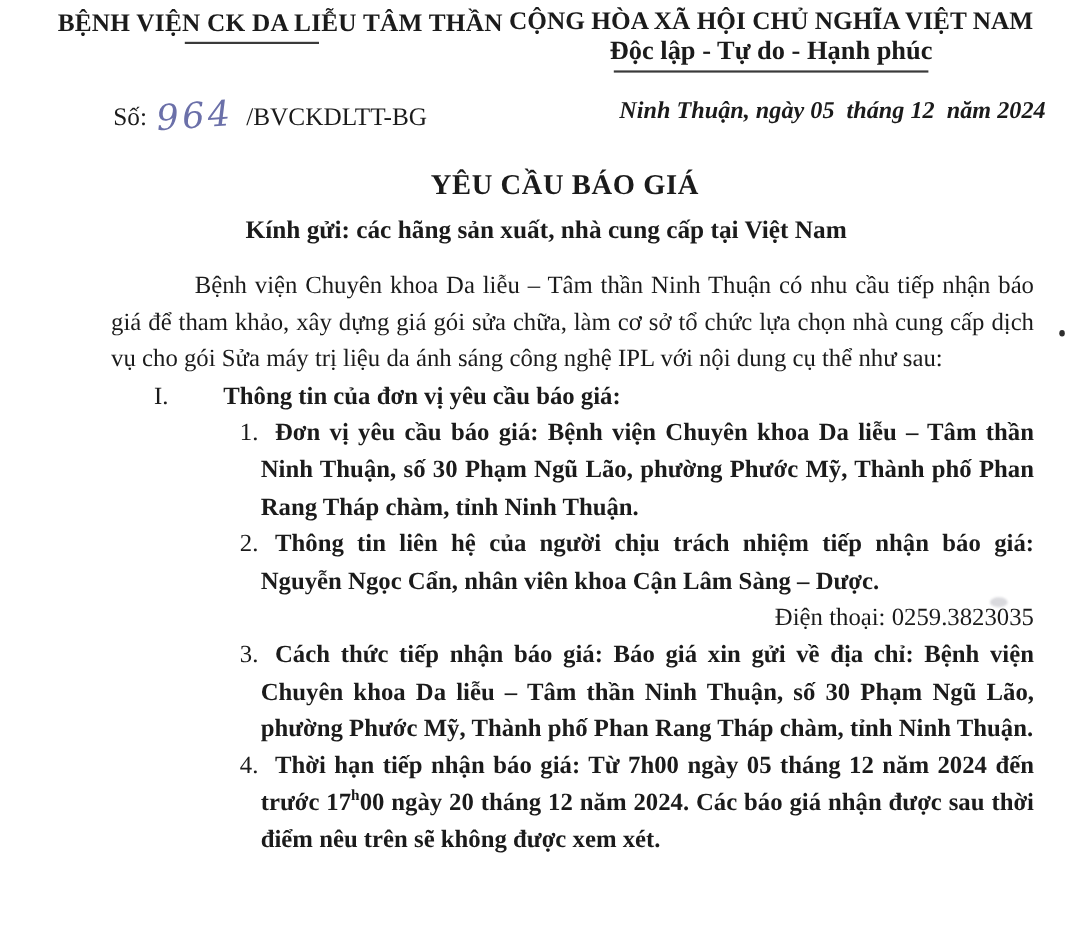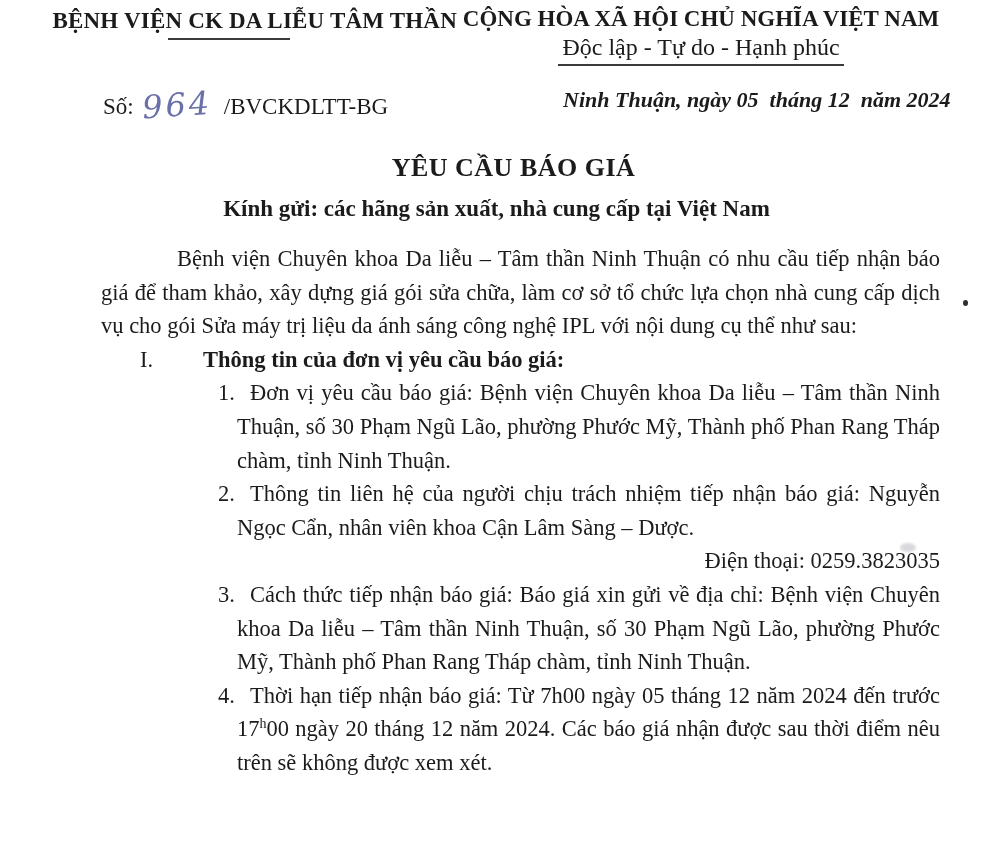--- a/index.html
+++ b/index.html
@@ -23,21 +23,21 @@
   .org-rule {
     width: 122px; height: 0; border-top: 2px solid #3a3a3a;
     margin: 4px auto 0 auto;
   }
 
   .header-right {
     position: absolute; left: 457px; top: 5px; width: 488px;
     text-align: center; line-height: 1.2;
   }
   .motto-line1 { font-size: 23px; font-weight: bold; }
-  .motto-line2 { font-size: 24px; font-weight: normal; text-align: center; }
+  .motto-line2 { font-size: 24px; font-weight: bold; text-align: center; }
   .motto-rule {
     width: 286px; height: 0; border-top: 2px solid #3a3a3a;
     margin: 3px auto 0 auto;
   }
 
   .so-line {
     position: absolute; left: 103px; top: 84px;
     font-size: 23px; white-space: nowrap;
   }
   .ink-number {
@@ -83,21 +83,21 @@
     margin-left: 140px;
   }
   .roman-numeral { width: 63px; font-size: 22.5px; }
   .section-title { font-weight: bold; }
 
   .item {
     position: relative;
     margin: 0 53px 0 237px;
     text-align: justify;
   }
-  .item .item-body { text-indent: 13px; }
+  .item .item-body { text-indent: 13px; font-weight: bold; }
   .item .item-number {
     position: absolute; left: -19px; top: 0;
     text-indent: 0;
   }
   .phone-line { text-align: right; }
 
   sup.hour-sup { font-size: 0.62em; vertical-align: super; line-height: 0; }
 
   
   .artifact-dot {

